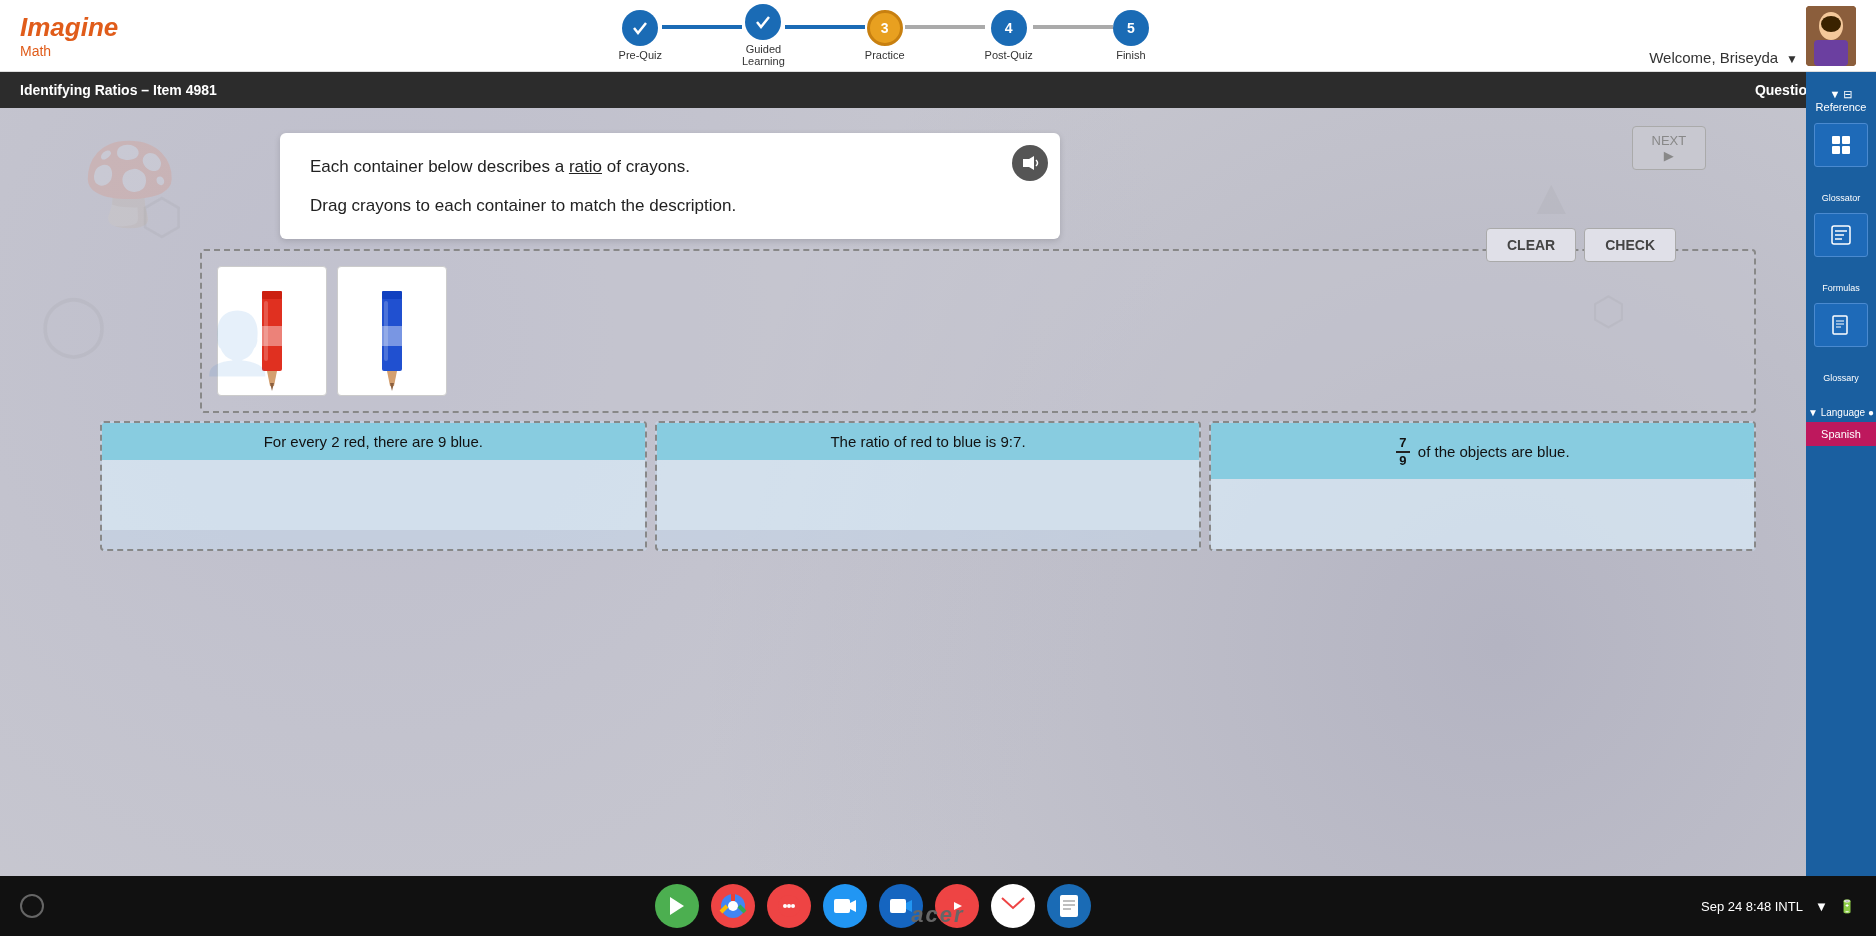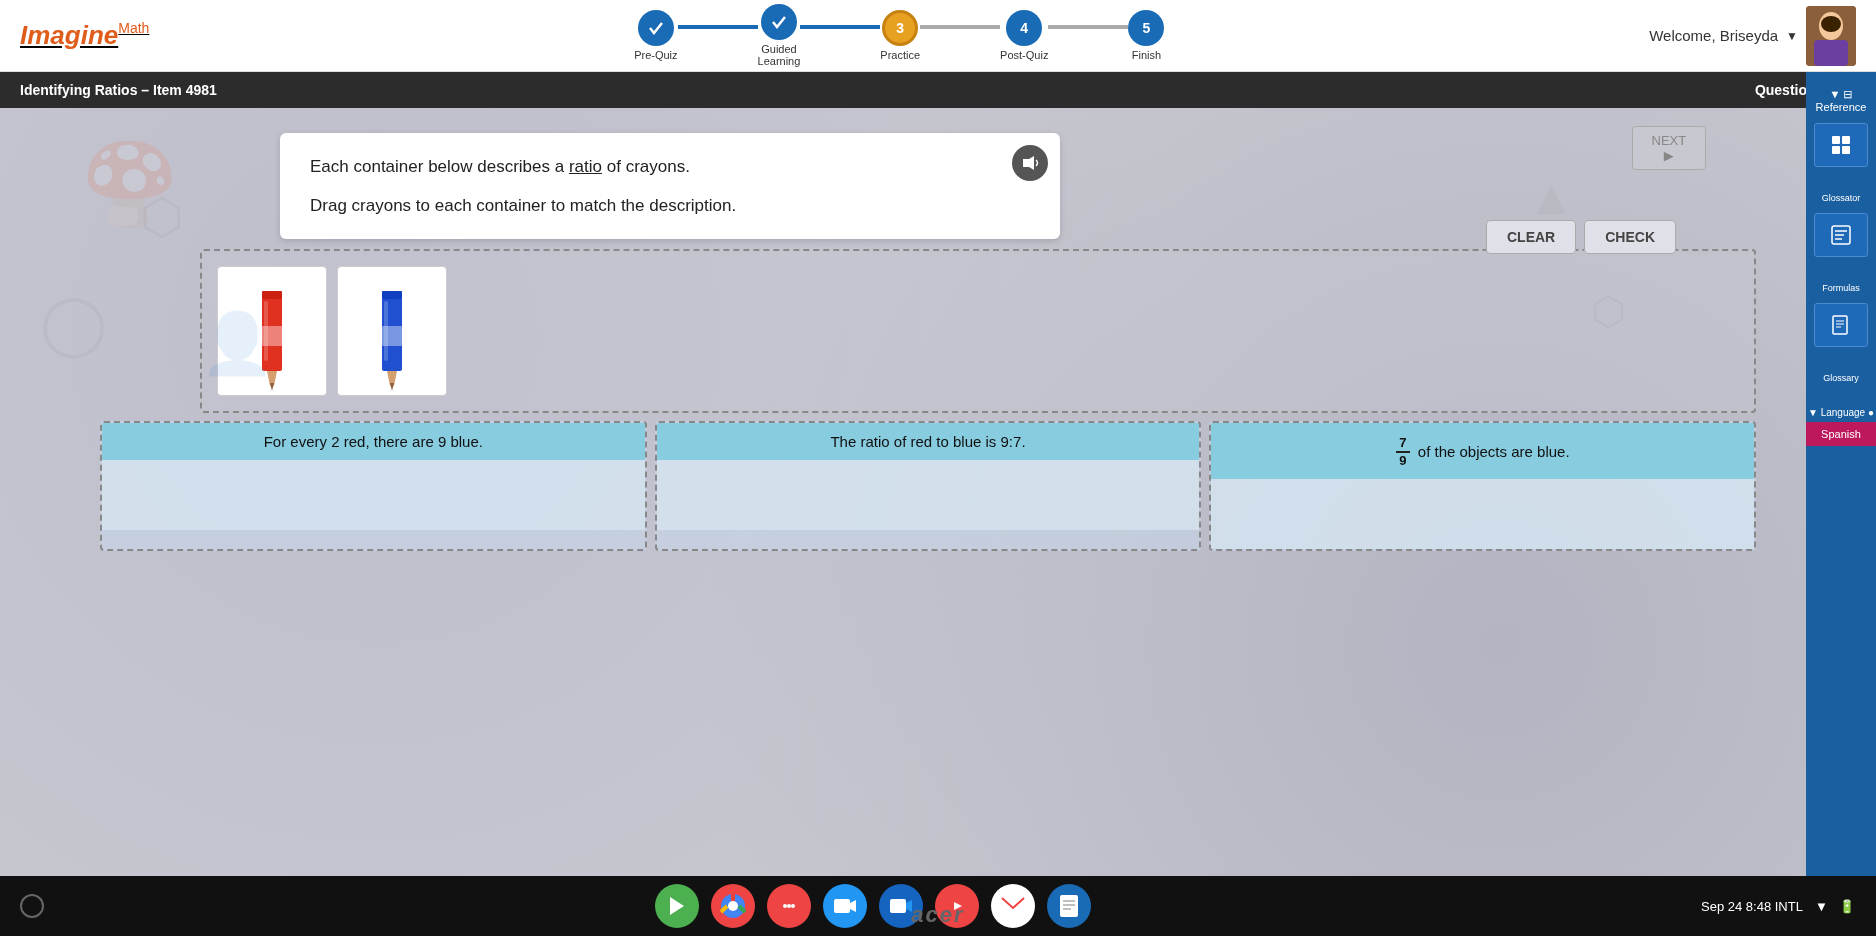--- a/index.html
+++ b/index.html
@@ -18,23 +18,22 @@
       height: 72px;
       display: flex;
       align-items: center;
       padding: 0 20px;
       border-bottom: 1px solid #ddd;
       position: relative;
     }
 
     .logo-area {
       display: flex;
-      flex-direction: row;
+      flex-direction: column;
       margin-right: 40px;
-      text-decoration: underline;
     }
     .logo-imagine {
       color: #e05c1a;
       font-size: 26px;
       font-weight: bold;
       font-style: italic;
     }
     .logo-math {
       color: #e05c1a;
       font-size: 14px;
@@ -103,21 +102,21 @@
       background: #1a6bb5;
       margin-bottom: 18px;
     }
 
     .step-line.gray {
       background: #aaa;
     }
 
     .welcome-area {
       display: flex;
-      align-items: center;
+      align-items: flex-end;
       gap: 8px;
       margin-left: 40px;
     }
     .welcome-text {
       font-size: 15px;
       color: #333;
     }
     .avatar {
       width: 50px;
       height: 60px;
@@ -194,21 +193,21 @@
       align-items: center;
       justify-content: center;
       cursor: pointer;
       color: white;
       font-size: 16px;
     }
 
     
     .action-buttons {
       position: absolute;
-      top: 112px;
+      top: 120px;
       right: 200px;
       display: flex;
       gap: 8px;
     }
 
     .btn-clear {
       background: #e0e0e8;
       border: 1px solid #aaa;
       border-radius: 4px;
       padding: 8px 20px;

